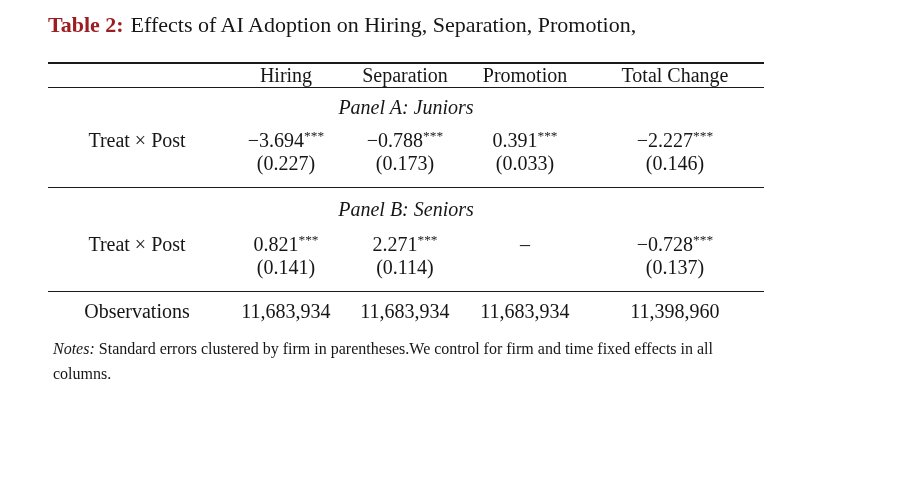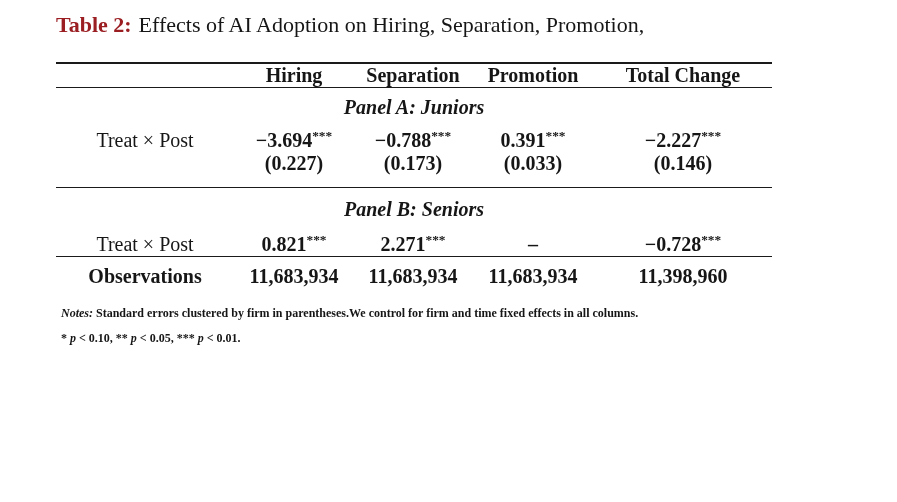--- a/index.html
+++ b/index.html
@@ -10,21 +10,21 @@
   body {
     width: 897px;
     height: 502px;
     overflow: hidden;
     position: relative;
     font-family: "Liberation Serif", "DejaVu Serif", serif;
     color: #161616;
   }
   .page {
     position: absolute;
-    left: 56px;
+    left: 48px;
     top: 10px;
     width: 720px;
   }
   .title {
     font-size: 22px;
     line-height: 30px;
     font-weight: normal;
     margin: 0 0 22px 0;
   }
   .tnum {
@@ -36,21 +36,21 @@
     border-collapse: collapse;
     width: 716px;
     font-size: 20px;
     line-height: 23px;
     color: #161616;
   }
   table.results th, table.results td {
     padding: 0;
     text-align: center;
     vertical-align: baseline;
-    font-weight: bold;
+    font-weight: normal;
   }
   thead th {
     font-weight: bold;
     border-top: 2.5px solid #1a1a1a;
     border-bottom: 1.5px solid #1a1a1a;
     padding: 8px 0 9px 0;
   }
   th.lbl, td.lbl { text-align: left; }
   tr.panelrow td {
     font-style: italic;
@@ -73,23 +73,22 @@
   }
   sup {
     font-size: 67%;
     line-height: 0;
     vertical-align: 0.55em;
   }
   .notes {
     margin-top: 9px;
     padding-left: 5px;
     width: 680px;
-    font-size: 12px;
+    font-size: 16px;
     line-height: 25px;
-    font-weight: bold;
   }
   .notes p { margin: 0; }
   .it { font-style: italic; }
 </style>
 </head>
 <body>
 
 <main class="page">
 
   <h2 class="title"><span class="tnum">Table 2:</span><span>Effects of AI Adoption on Hiring, Separation, Promotion,</span><br></h2>
@@ -133,29 +132,35 @@
       <tr class="panelrow pb">
         <td colspan="5">Panel B: Seniors</td>
       </tr>
       <tr class="est">
         <td class="lbl">Treat × Post</td>
         <td><span>0.821</span><sup>***</sup></td>
         <td><span>2.271</span><sup>***</sup></td>
         <td><span>–</span><sup></sup></td>
         <td><span>−0.728</span><sup>***</sup></td>
       </tr>
+      <tr class="se">
+        <td class="lbl"></td>
+        <td>(0.141)</td>
+        <td>(0.114)</td>
+        <td></td>
+        <td>(0.137)</td>
+      </tr>
 
       <tr class="obs">
         <td class="lbl">Observations</td>
         <td>11,683,934</td>
         <td>11,683,934</td>
         <td>11,683,934</td>
         <td>11,398,960</td>
       </tr>
     </tbody>
   </table>
 
   <div class="notes">
     <p><span class="it">Notes:</span><span> Standard errors clustered by firm in parentheses.We control for firm and time fixed effects in all columns.</span></p>
-    <p><span>* </span><span class="it">p</span><span> &lt; 0.10, </span><span>** </span><span class="it">p</span><span> &lt; 0.05, </span><span>*** </span><span class="it">p</span><span> &lt; 0.01.</span></p>
   </div>
 
 </main>
 
 </body></html>

